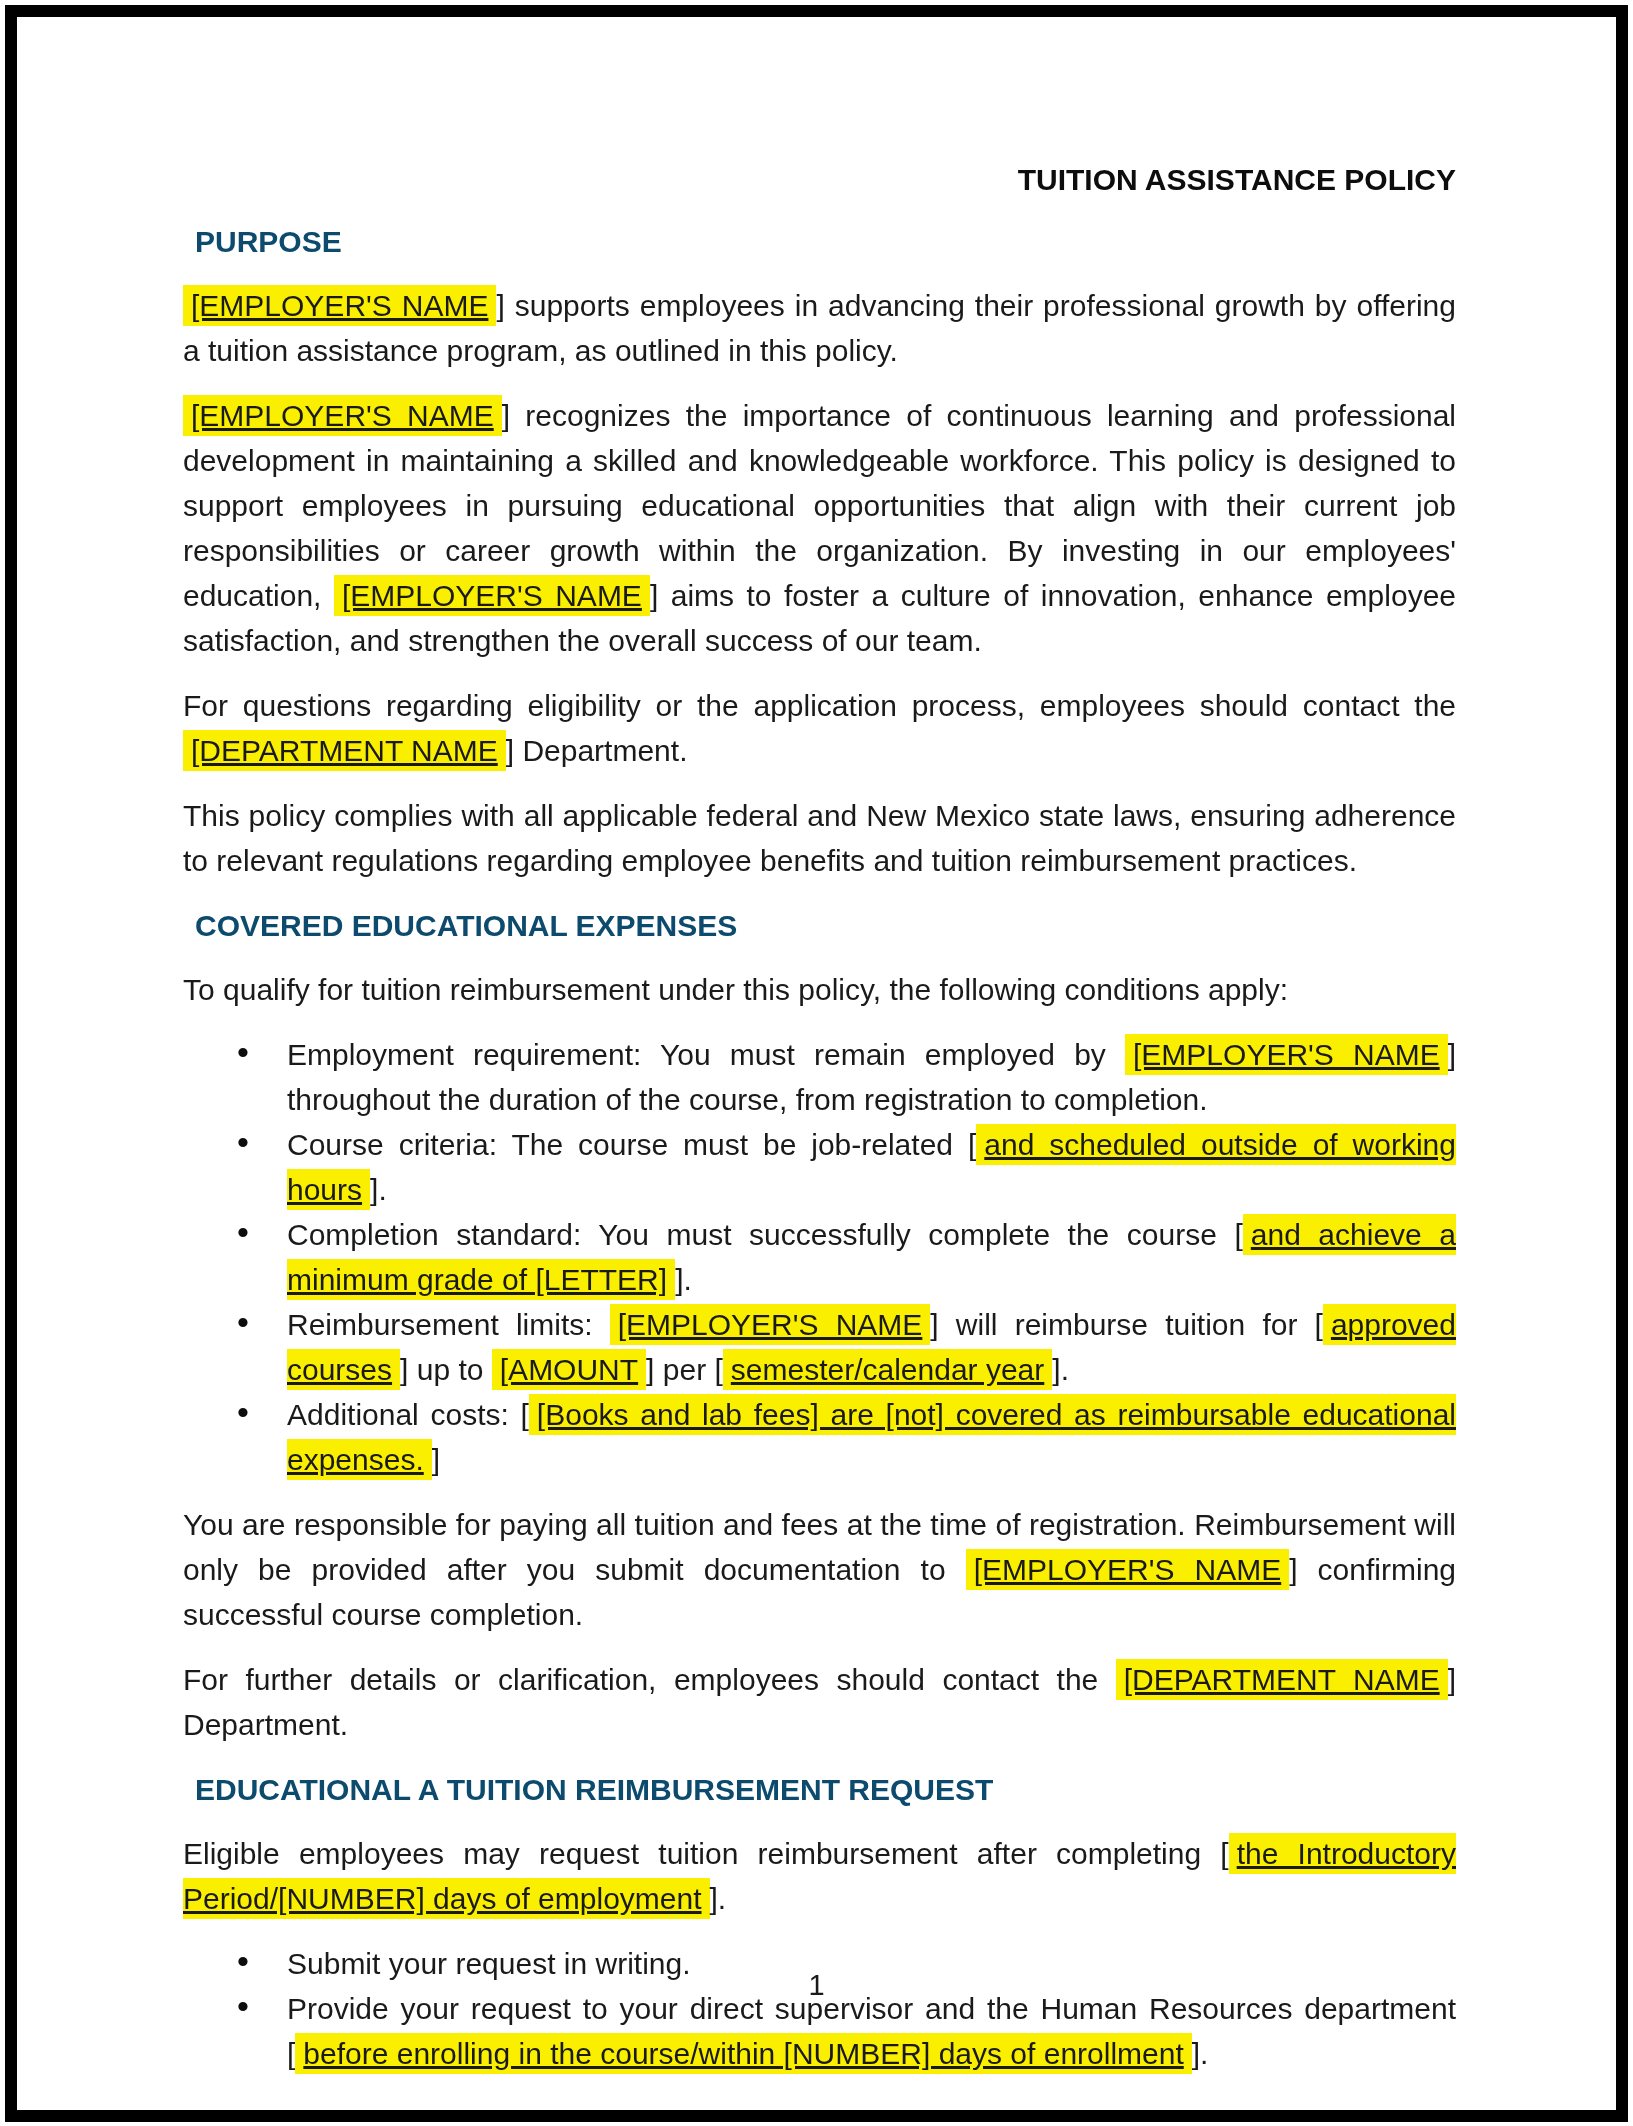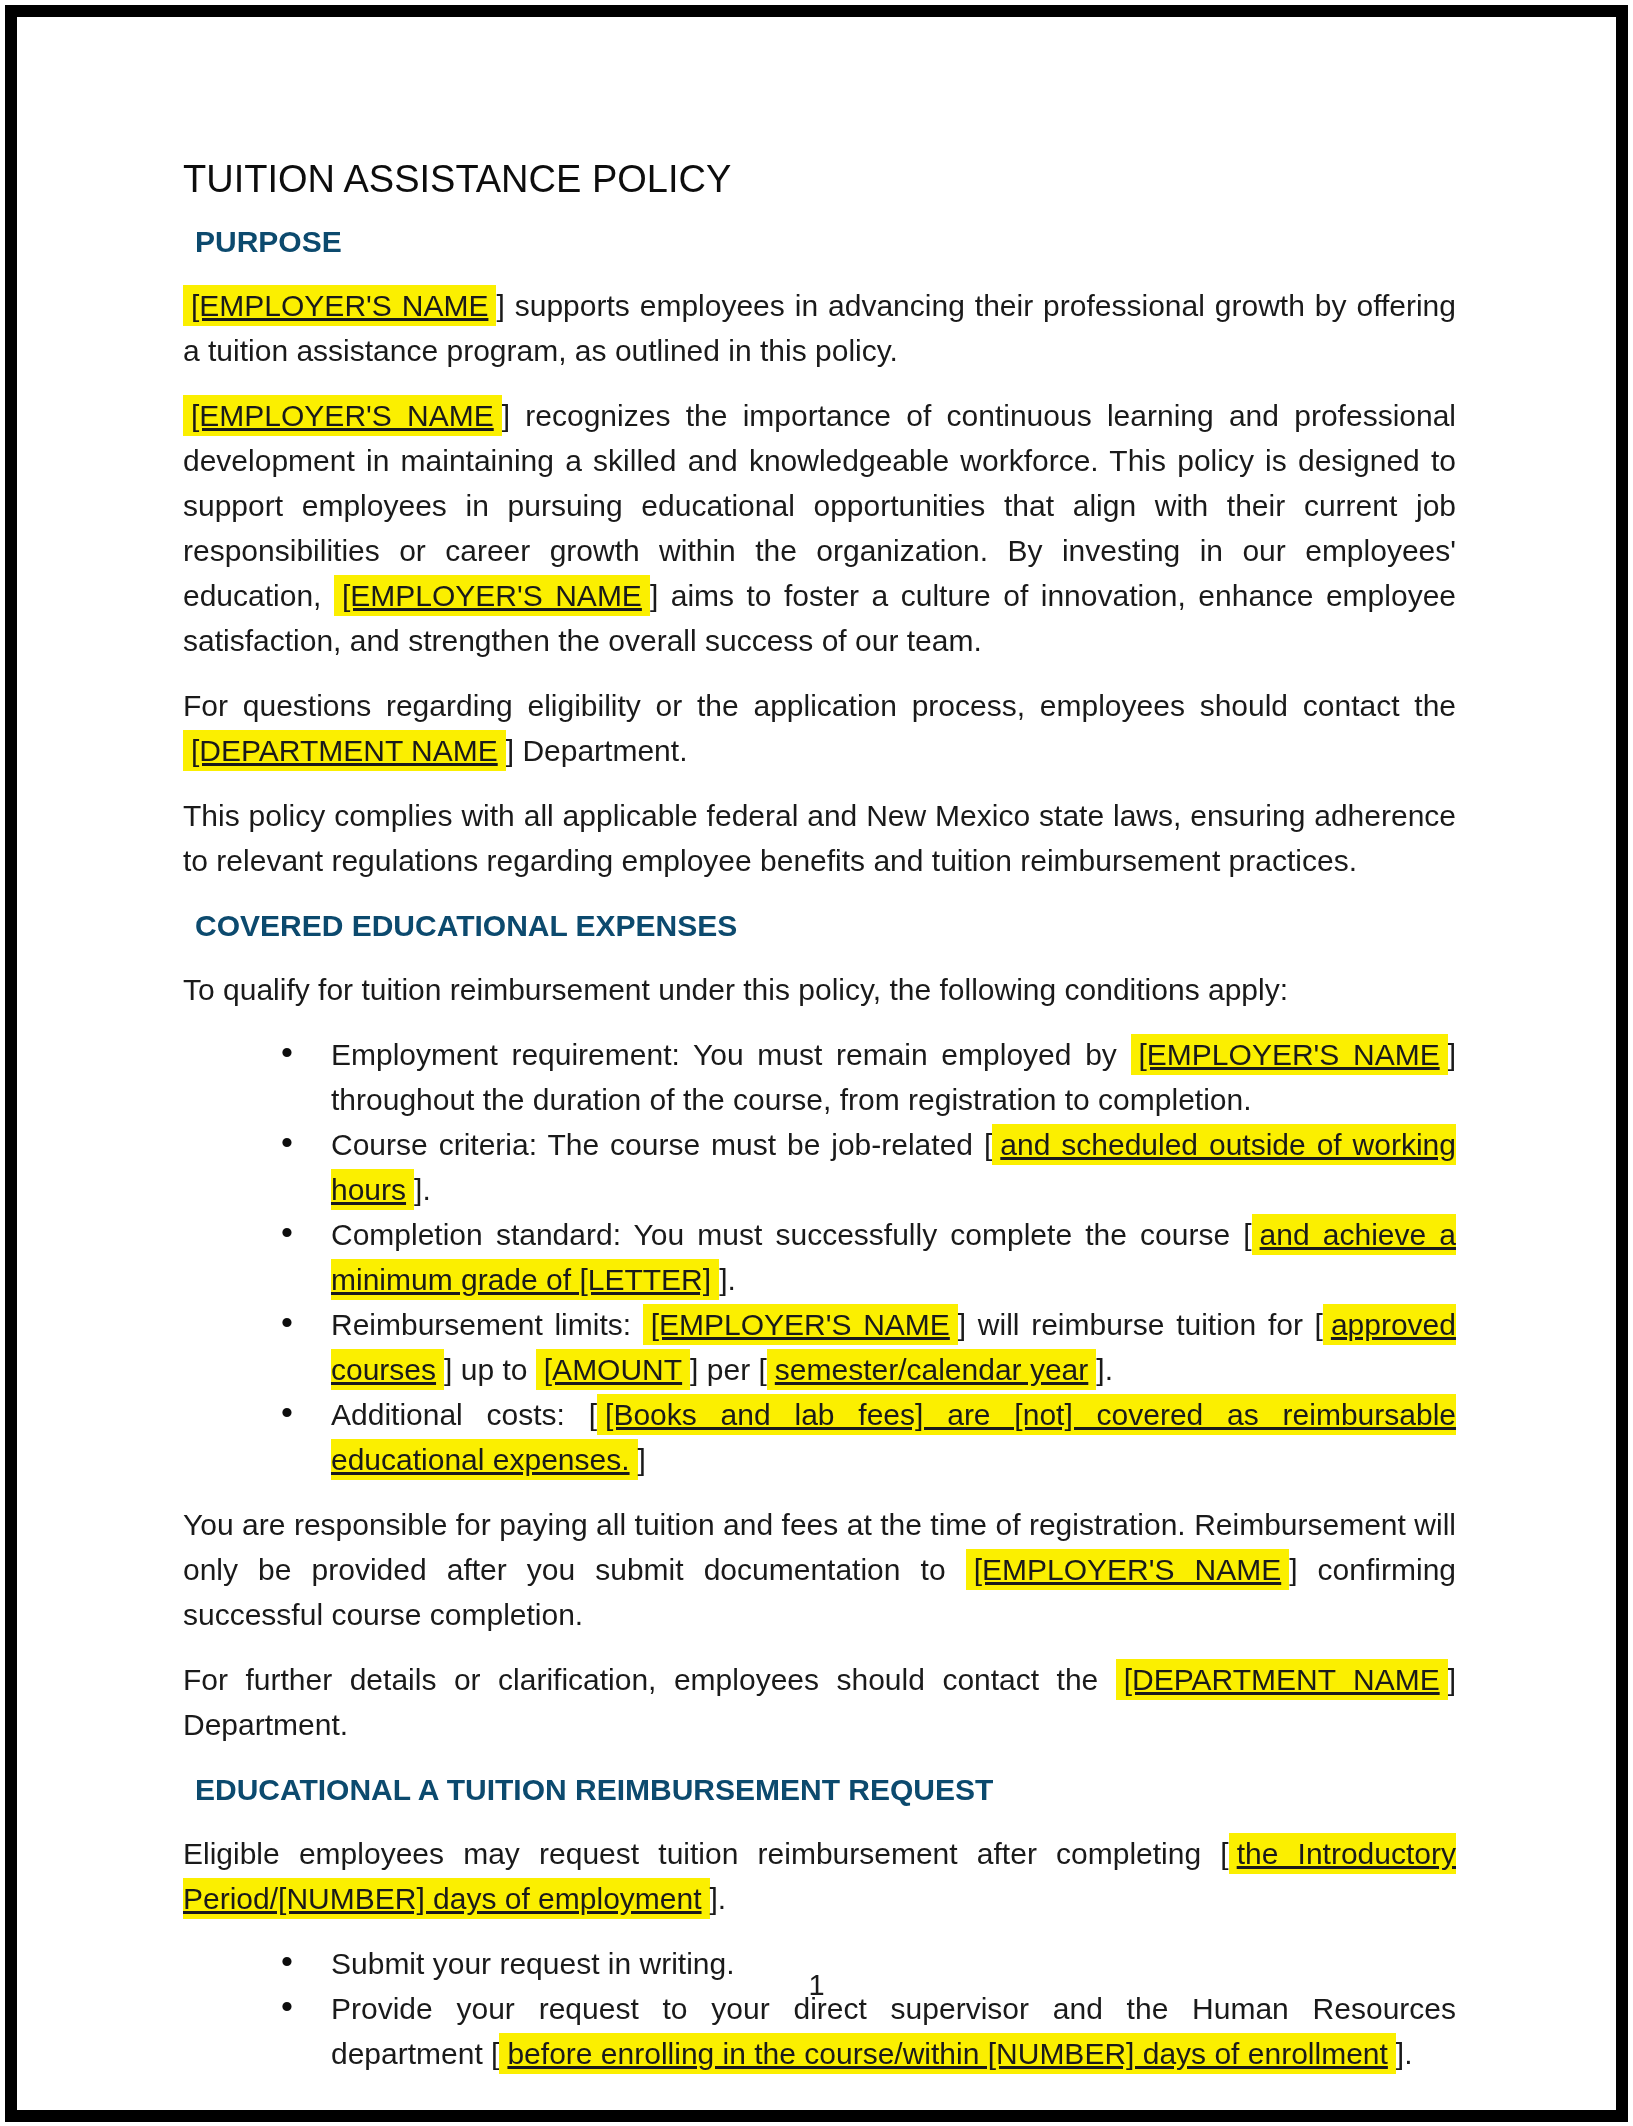--- a/index.html
+++ b/index.html
@@ -18,24 +18,24 @@
     box-sizing: border-box;
     background: #ffffff;
   }
   .content {
     position: absolute;
     left: 166px;
     right: 160px;
     top: 140px;
   }
   h1.doc-title {
-    font-size: 38px;
+    font-size: 30px;
     line-height: 45px;
-    font-weight: 400;
-    text-align: left;
+    font-weight: 700;
+    text-align: right;
     color: #0d0d0d;
     margin: 0 0 17px 0;
   }
   h2.section-heading {
     font-size: 30px;
     line-height: 45px;
     font-weight: 700;
     color: #0c4a6e;
     margin: 0 0 19px 12px;
   }
@@ -48,21 +48,20 @@
   ul.bullet-list {
     list-style: none;
     margin: 0 0 20px 0;
     padding: 0 0 0 104px;
   }
   ul.bullet-list li {
     position: relative;
     font-size: 30px;
     line-height: 45px;
     text-align: justify;
-    margin-left: 44px;
   }
   ul.bullet-list li::before {
     content: "\2022";
     position: absolute;
     left: -50px;
     top: -2px;
     font-size: 34px;
     color: #0d0d0d;
   }
   .hl {

